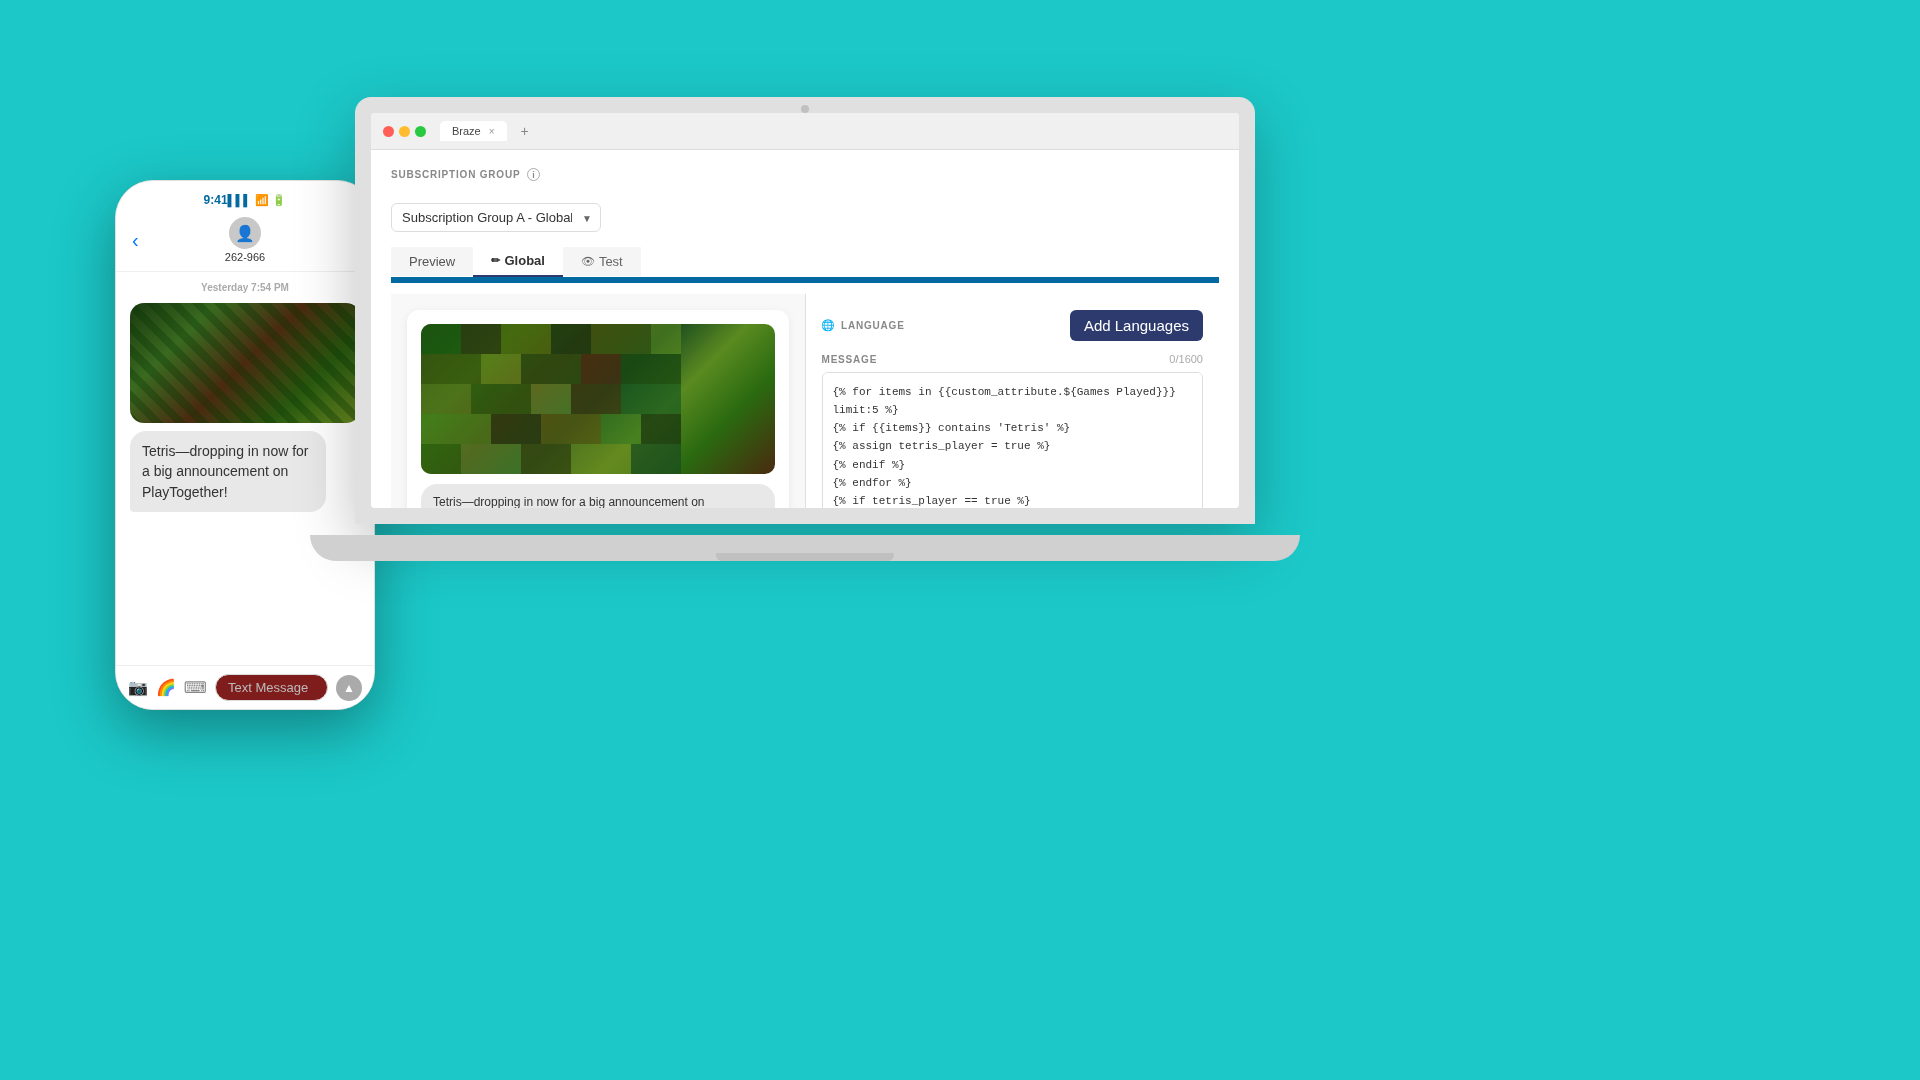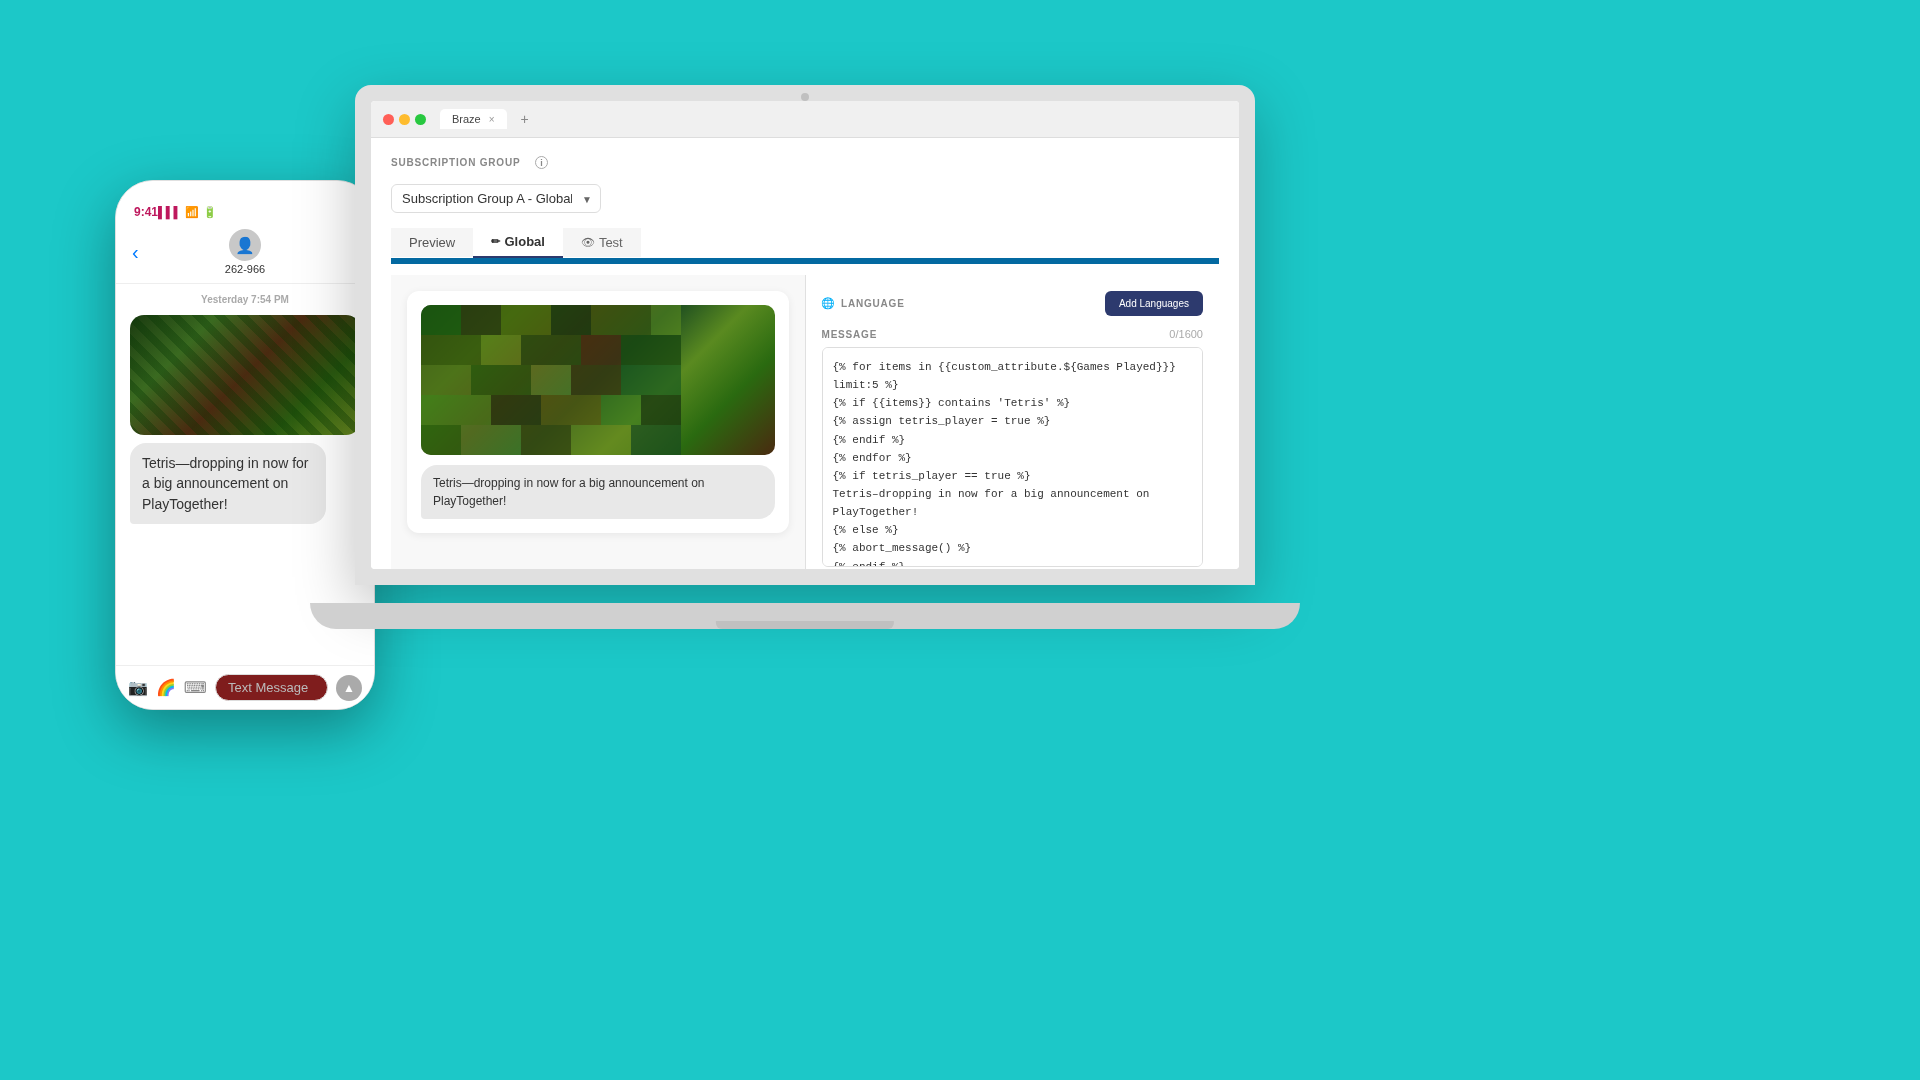--- a/index.html
+++ b/index.html
@@ -26,26 +26,26 @@
       border: 1px solid #e0e0e0;
     }
     .phone-screen {
       background: white;
       height: 100%;
       display: flex;
       flex-direction: column;
     }
     .phone-status-bar {
       display: flex;
-      justify-content: flex-start;
-      align-items: center;
-      padding: 24px 18px 4px;
+      justify-content: center;
+      align-items: center;
+      padding: 12px 18px 4px;
       font-size: 12px;
       font-weight: 600;
-      color: #be185d;
+      color: #0369a1;
     }
     .status-icons {
       display: flex;
       gap: 4px;
       align-items: center;
       font-size: 11px;
     }
     .phone-nav {
       display: flex;
       align-items: center;
@@ -188,21 +188,21 @@
       <span class="phone-icon">🌈</span>
       <span class="phone-icon">⌨</span>
       <div class="phone-text-input">
         <span style="color:#bbb;font-size:13px;">Text Message</span>
       </div>
       <div class="send-btn">▲</div>
     </div>
   </div>
 </div>
 
-<div style="position:absolute;top:85px;left:355px;width:900px;height:544px;text-decoration:underline;">
+<div style="position:absolute;top:97px;left:355px;width:900px;height:464px;text-decoration:underline;">
 
   <div style="position:absolute;top:0;left:0;width:100%;height:92%;background:#e0e0e0;border-radius:16px 16px 0 0;box-shadow:0 20px 60px rgba(0,0,0,0.25);padding:16px;">
 
     <div style="position:absolute;top:8px;left:50%;transform:translateX(-50%);width:8px;height:8px;background:#c0c0c0;border-radius:50%;"></div>
 
     <div style="width:100%;height:100%;background:white;border-radius:4px;overflow:hidden;display:flex;flex-direction:column;">
 
       <div style="background:#f0f0f0;padding:8px 12px;display:flex;align-items:center;gap:8px;border-bottom:1px solid #ddd;flex-shrink:0;">
         <div style="display:flex;gap:5px;margin-right:6px;">
           <div style="width:11px;height:11px;border-radius:50%;background:#ff5f57;"></div>
@@ -212,21 +212,21 @@
         <div style="background:white;border-radius:5px 5px 0 0;padding:4px 12px;font-size:11px;color:#444;display:flex;align-items:center;gap:8px;">
           <span>Braze</span>
           <span style="color:#999;font-size:10px;">×</span>
         </div>
         <span style="font-size:14px;color:#888;padding:2px 6px;cursor:pointer;">+</span>
       </div>
 
       <div style="flex:1;background:white;overflow:hidden;padding:18px 20px;">
 
         <div style="margin-bottom:14px;">
-          <div style="font-size:10px;font-weight:600;color:#888;letter-spacing:0.08em;margin-bottom:15px;display:flex;align-items:center;gap:15px;">
+          <div style="font-size:10px;font-weight:600;color:#888;letter-spacing:0.08em;margin-bottom:22px;display:flex;align-items:center;gap:7px;">
             <span>SUBSCRIPTION GROUP</span>
             <div style="width:13px;height:13px;border:1px solid #aaa;border-radius:50%;display:inline-flex;align-items:center;justify-content:center;font-size:9px;color:#888;">i</div>
           </div>
           <div style="position:relative;width:210px;">
             <select style="width:100%;padding:6px 28px 6px 10px;border:1px solid #ddd;border-radius:6px;font-size:13px;color:#333;background:white;appearance:none;cursor:pointer;">
               <option>Subscription Group A - Global</option>
             </select>
             <span style="position:absolute;right:9px;top:50%;transform:translateY(-50%);font-size:10px;color:#666;pointer-events:none;">▼</span>
           </div>
         </div>
@@ -290,21 +290,21 @@
             </div>
           </div>
 
           <div style="flex:1;padding:16px;overflow:hidden;">
 
             <div style="display:flex;align-items:center;justify-content:space-between;margin-bottom:12px;">
               <div style="font-size:10px;font-weight:600;color:#888;letter-spacing:0.08em;display:flex;align-items:center;gap:5px;">
                 <span style="font-size:11px;">🌐</span>
                 <span>LANGUAGE</span>
               </div>
-              <button style="background:#2d3a6e;color:white;border:none;border-radius:6px;padding:7px 14px;font-size:10px;font-weight:500;cursor:pointer;">Add Languages</button>
+              <button style="background:#2d3a6e;color:white;border:none;border-radius:6px;padding:7px 14px;font-size:15px;font-weight:500;cursor:pointer;">Add Languages</button>
             </div>
 
             <div>
               <div style="display:flex;align-items:center;justify-content:space-between;margin-bottom:7px;">
                 <span style="font-size:10px;font-weight:600;color:#888;letter-spacing:0.08em;">MESSAGE</span>
                 <span style="font-size:11px;color:#aaa;">0/1600</span>
               </div>
               <textarea style="width: 100%; border: 1px solid rgb(221, 221, 221); border-radius: 6px; padding: 10px; font-size: 11px; color: rgb(51, 51, 51); line-height: 1.65; font-family: &quot;Courier New&quot;, monospace; resize: none; height: 220px; background: white;">{% for items in {{custom_attribute.${Games Played}}} limit:5 %}
 {% if {{items}} contains 'Tetris' %}
 {% assign tetris_player = true %}

